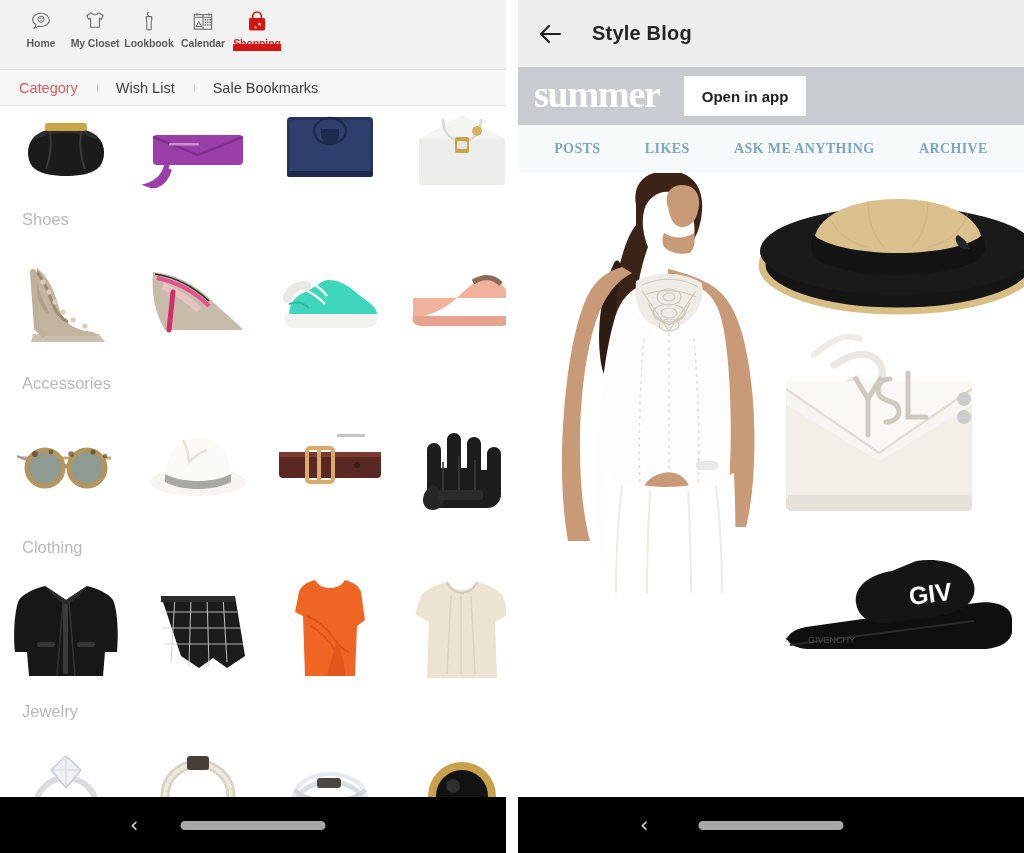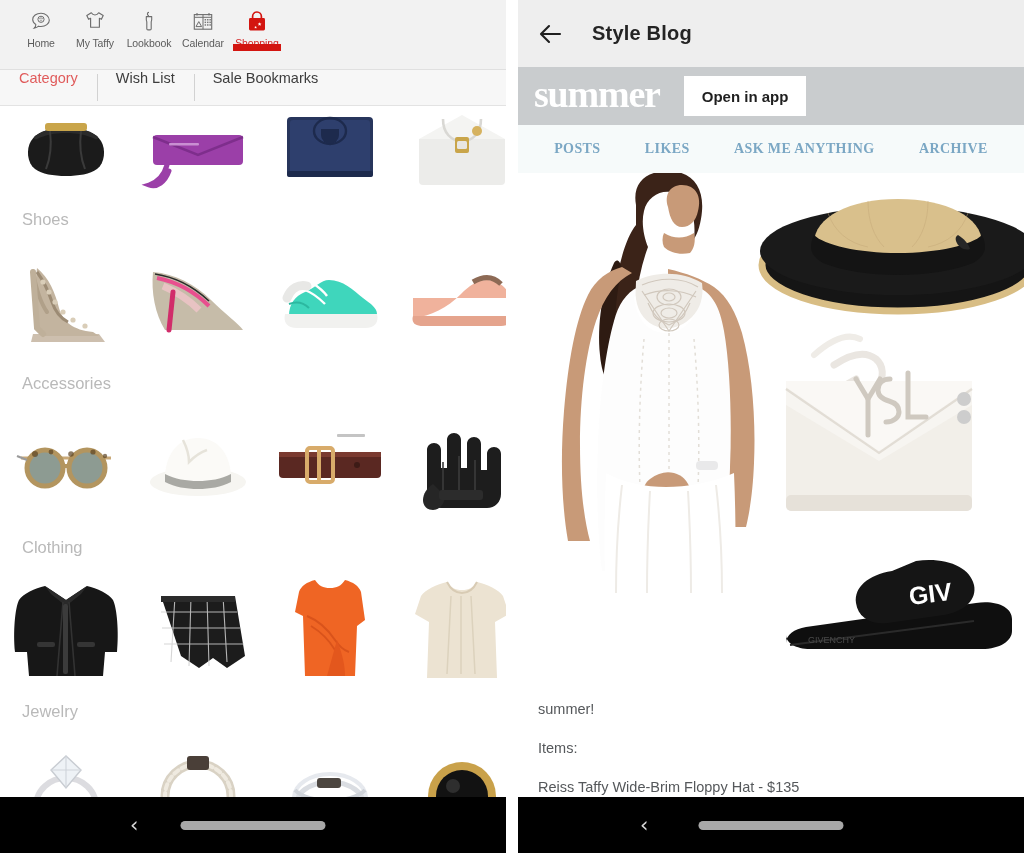--- a/index.html
+++ b/index.html
@@ -54,35 +54,37 @@
     display: block;
   }
   .nav-label {
     margin-top: 3px;
     font-size: 10.5px;
     line-height: 11.5px;
     color: #5c5c5c;
     text-align: center;
     letter-spacing: -0.1px;
     word-break: break-all;
+    font-weight: bold;
   }
   .nav-item.active .nav-label { color: #d32323; }
   .nav-underline {
     position: absolute;
     left: 3px; right: 3px;
     bottom: -1px;
     height: 7px;
     background: #d31510;
   }
 
   .tabbar {
     height: 36px;
     background: #f7f7f7;
     border-bottom: 1px solid #e3e3e3;
     display: flex;
+    align-items: center;
     flex: 0 0 auto;
   }
   .tabbar .tab {
     font-size: 14.5px;
     color: #3d3d3d;
     padding: 0 19px;
     position: relative;
     cursor: pointer;
     white-space: nowrap;
   }
@@ -297,21 +299,21 @@
           <circle cx="13" cy="10.3" r="3.1" fill="none" stroke="#6d6d6d" stroke-width="1"></circle>
           <path d="M13 7.5c.7.9.7 1.9 0 2.8-.7-.9-.7-1.9 0-2.8zM10.5 9.2c1.1-.2 2 .3 2.5 1.1-1.1.2-2-.3-2.5-1.1zM15.5 9.2c-1.1-.2-2 .3-2.5 1.1 1.1.2 2-.3 2.5-1.1zM11.4 12.3c.5-1 1.3-1.5 2.4-1.4-.6 1-1.4 1.5-2.4 1.4zM14.6 12.3c-.5-1-1.3-1.5-2.4-1.4.6 1 1.4 1.5 2.4 1.4z" fill="#8a8a8a"></path>
         </svg>
         <div class="nav-label">Home</div>
       </div>
 
       <div class="nav-item">
         <svg class="nav-ico" viewBox="0 0 26 26">
           <path d="M9.3 3.8 4.8 6.6l1.8 3.7 2-1v8.9h8.8v-8.9l2 1 1.8-3.7-4.5-2.8c-.9 1.5-2 2.2-3.7 2.2S10.2 5.3 9.3 3.8z" fill="none" stroke="#6d6d6d" stroke-width="1.15" stroke-linejoin="round"></path>
         </svg>
-        <div class="nav-label">My Taffy</div>
+        <div class="nav-label">My Closet</div>
       </div>
 
       <div class="nav-item">
         <svg class="nav-ico" viewBox="0 0 26 26">
           <path d="M13 3.4c-.9 0-1.6.7-1.6 1.6 0 .7.4 1.2 1 1.5v1.1" fill="none" stroke="#6d6d6d" stroke-width="1.1"></path>
           <path d="M10.3 7.6h5.4v3.1c0 .9-.5 1.4-.5 2.4v6.6c0 .7-.5 1.2-1.2 1.2h-2c-.7 0-1.2-.5-1.2-1.2v-6.6c0-1-.5-1.5-.5-2.4V7.6z" fill="none" stroke="#6d6d6d" stroke-width="1.1" stroke-linejoin="round"></path>
         </svg>
         <div class="nav-label">Lookbook</div>
       </div>
 
@@ -724,25 +726,20 @@
             <g fill="#ffffff" font-family="Liberation Sans, sans-serif" font-weight="700">
               <text x="392" y="432" font-size="25" transform="rotate(-7 392 432)">GIV</text>
               <text x="462" y="414" font-size="13" transform="rotate(-7 462 414)">E</text>
             </g>
             <path d="M272 472 456 448" fill="none" stroke="#2a2a2a" stroke-width="2"></path>
             <text x="290" y="470" fill="#4a4a4a" font-size="9" font-family="Liberation Sans, sans-serif">GIVENCHY</text>
           </g>
         </svg>
       </div>
 
-      <div class="post-text">
-        <div class="post-line">summer!</div>
-        <div class="post-line">Items:</div>
-        <div class="post-line">Reiss Taffy Wide-Brim Floppy Hat - $135</div>
-      </div>
     </div>
 
     <div class="sysnav">
       <div class="back-chevron">‹</div>
       <div class="home-pill"></div>
     </div>
 
   </div>
 
 </div>

